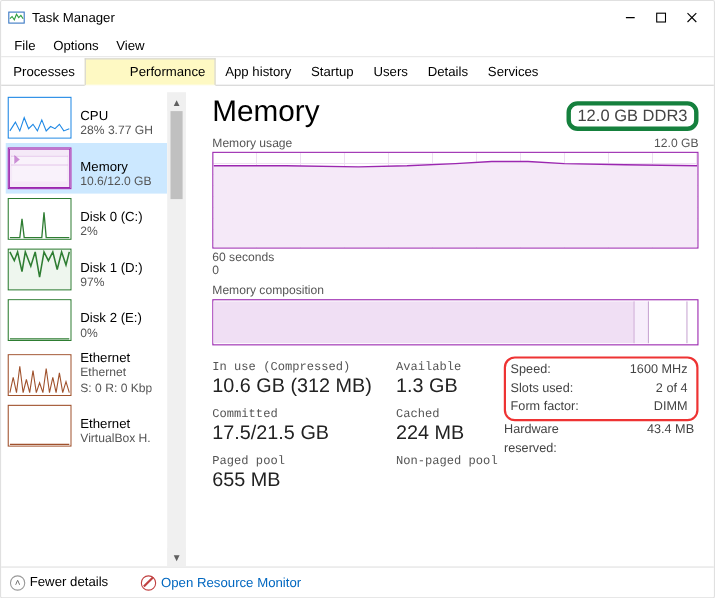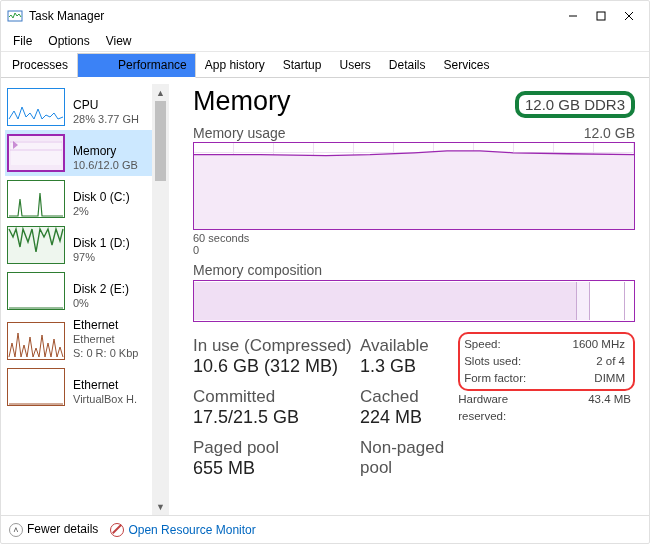--- a/index.html
+++ b/index.html
@@ -9,21 +9,21 @@
   .titlebar .app-icon { width: 16px; height: 16px; margin-right: 6px; }
   .titlebar .title { font-size: 12px; flex: 1; }
   .winbtn { width: 28px; height: 22px; display: flex; align-items: center; justify-content: center; }
   .winbtn svg { stroke: #000; }
 
   .menubar { height: 21px; display: flex; align-items: center; padding: 0 4px; font-size: 12px; color: #000; border-bottom: 1px solid #e7e7e7; }
   .menuitem { padding: 2px 8px; }
 
   .tabs { height: 26px; display: flex; padding: 0 2px; border-bottom: 1px solid #d3d3d3; }
   .tab { padding: 4px 8px; font-size: 12px; border: 1px solid transparent; position: relative; top: 1px; }
-  .tab.active { border: 1px solid #d3d3d3; border-bottom: 1px solid #fff; background: #3b82f6; padding-left: 40px; }
+  .tab.active { border: 1px solid #d3d3d3; border-bottom: 1px solid #fff; background: #fef9c3; padding-left: 40px; }
 
   .content { display: flex; height: 437px; }
   .sidebar { width: 168px; padding: 6px 0 0 4px; display: flex; }
   .sidelist { flex: 1; overflow: hidden; }
   .scroll-track { width: 17px; background: #f0f0f0; display: flex; flex-direction: column; }
   .scroll-arrow { height: 17px; display:flex; align-items:center; justify-content:center; color:#606060; font-size:9px; background:#f0f0f0; }
   .scroll-thumb { background: #c0c0c0; margin: 0 3px; }
 
   .side-item { display: flex; padding: 4px 2px; gap: 8px; align-items: flex-end; cursor: default; }
   .side-item.selected { background: #cce8ff; }
@@ -33,42 +33,42 @@
   .side-sub { color: #555; font-size: 11px; }
 
   .thumb svg { width: 100%; height: 100%; display: block; }
 
   .main { flex: 1; padding: 8px 14px 4px 24px; overflow: hidden; }
   .main-header { display: flex; justify-content: space-between; align-items: baseline; }
   .main-title { font-size: 27px; font-weight: 400; }
   .main-right { font-size: 15px; color: #444; }
   .hl { border: 4px solid #15803d; border-radius: 10px; padding: 1px 6px; }
 
-  .graph-label-row { display: flex; justify-content: space-between; font-size: 14px; color: #555; margin-top: 8px; }
+  .graph-label-row { display: flex; justify-content: space-between; font-size: 11px; color: #555; margin-top: 8px; }
   .usage-graph { border: 1px solid #9b27b0; height: 88px; margin-top: 1px; background:
      repeating-linear-gradient(to right, transparent 0 39px, #eedff2 39px 40px),
      repeating-linear-gradient(to bottom, transparent 0 9px, #eedff2 9px 10px);
      position: relative; overflow: hidden; }
   .usage-graph svg { position:absolute; inset:0; width:100%; height:100%; }
   .axis-row { display: flex; justify-content: space-between; font-size: 11px; color: #555; margin-top: 2px; flex-direction: column; }
   .comp-box { border: 1px solid #9b27b0; height: 42px; margin-top: 2px; position: relative; }
   .comp-box .seg { position: absolute; top: 1px; bottom: 1px; border-right: 1px solid #caa9d4; }
   .stats { display: flex; margin-top: 14px; gap: 0; }
   .statcol { display: flex; flex-direction: column; gap: 10px; }
   .statcol.c1 { width: 170px; }
   .statcol.c2 { width: 100px; }
-  .statblock .lbl { font-size: 17px; color: #555; }
+  .statblock .lbl { font-size: 11px; color: #555; font-family: Liberation Mono, monospace; }
   .statblock .val { font-size: 18px; color: #222; margin-top: 0; }
   .kv { display:flex; font-size: 11.5px; color:#444; line-height: 17px; }
   .kv .k { width: 98px; }
   .kv .v { flex:1; text-align: right; padding-right: 4px; }
   .kvbox { width: 180px; }
   .hlbox { border: 2px solid #e33; border-radius: 10px; padding: 2px 4px; margin-top: -4px; }
 
-  .footer { height: 28px; border-top: 1px solid #e0e0e0; display: flex; align-items: center; padding: 0 8px; gap: 12px; font-size: 12px; }
+  .footer { height: 28px; border-top: 1px solid #e0e0e0; display: flex; align-items: center; padding: 0 8px; gap: 30px; font-size: 12px; }
   .footer a { color: #0067c0; text-decoration: none; margin-top: 40px; }
   .chev { width:14px; height:14px; border:1px solid #999; border-radius:50%; display:inline-flex; align-items:center; justify-content:center; font-size:9px; margin-right:4px; color:#555; }
   .rm-icon { width:14px; height:14px; border:1.5px solid #c04040; border-radius:50%; display:inline-block; margin-right:4px; vertical-align:-3px; position:relative; }
   .rm-icon::after { content:""; position:absolute; width:2px; height:12px; background:#c04040; transform:rotate(45deg); top:-1px; left:5px; }
 </style>
 </head>
 <body>
 
 <div class="titlebar">
   <svg class="app-icon" viewBox="0 0 16 16">

